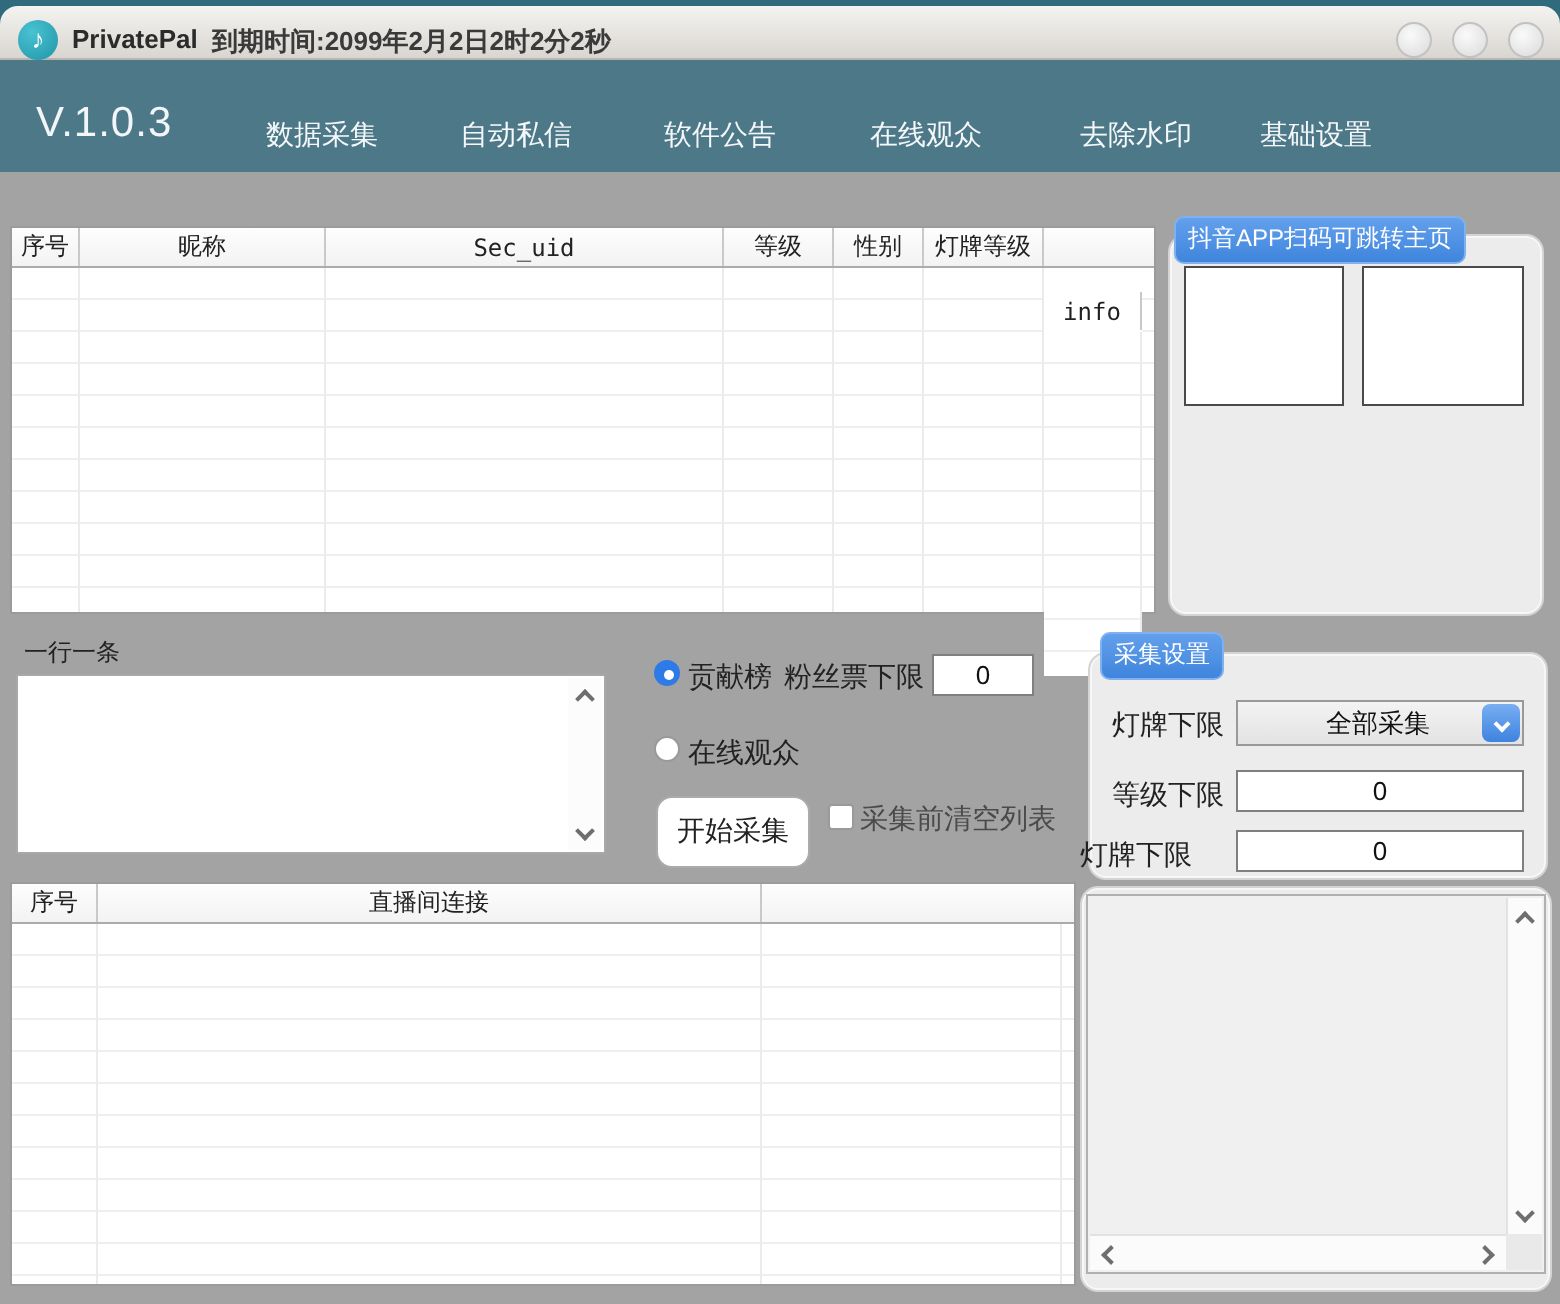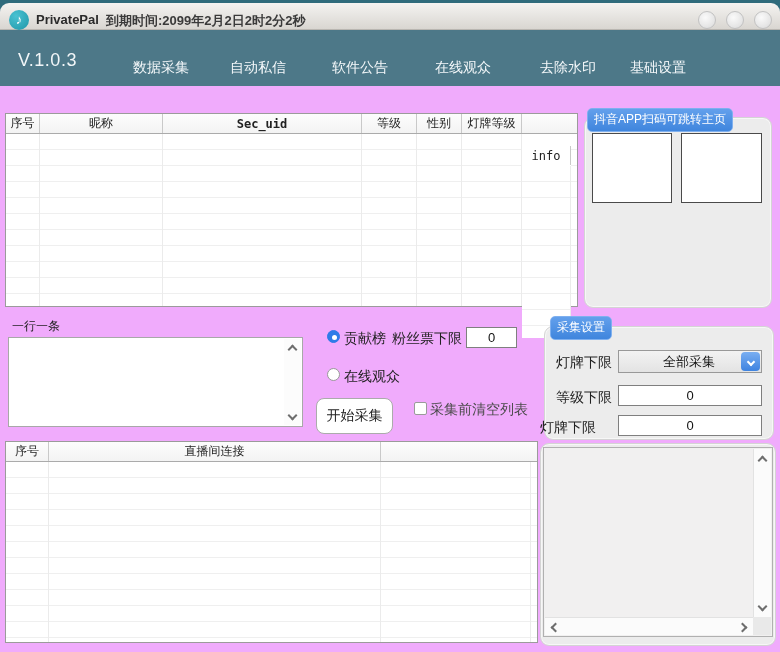--- a/index.html
+++ b/index.html
@@ -23,44 +23,44 @@
   .app-title { left:36px; top:9px; font-size:13px; font-weight:bold; color:#2b2b2b; }
   .expiry    { left:106px; top:9px; font-size:13px; font-weight:bold; color:#3a3a3a; }
   .winbtn {
     width:18px; height:18px; border-radius:50%;
     background:radial-gradient(circle at 40% 35%, #fafafa, #dadada);
     border:1px solid #c2c2c2; top:8px;
   }
 
   
   .navbar { left:0; top:30px; width:780px; height:56px; background:#4d7888; }
-  .nav-version { left:18px; top:50px; font-size:18px; color:#f2f6f8; letter-spacing:.5px; }
+  .nav-version { left:18px; top:50px; font-size:21px; color:#f2f6f8; letter-spacing:.5px; }
   .nav-item { top:59px; font-size:14px; color:#f4f8fa; cursor:default; white-space:nowrap; }
 
   
-  .main { left:0; top:86px; width:780px; height:566px; background:#f0abfc; }
+  .main { left:0; top:86px; width:780px; height:566px; background:#a3a3a3; }
 
   
   .dtable { background:#fff; border:1px solid #9b9b9b; display:flex; flex-direction:column; }
   .thead { display:flex; height:20px; background:linear-gradient(#fdfdfd,#f3f3f3); border-bottom:1px solid #ababab; flex:none; }
   .thead .cell {
     font-family:"DejaVu Sans Mono", monospace; font-size:12px; color:#222;
     display:flex; align-items:center; justify-content:center;
     border-right:1px solid #c9c9c9; height:100%;
   }
   .thead .cell.stub { border-right:none; }
   .tbody { display:flex; flex:1; }
   .tbody .cell {
     border-right:1px solid #ebebeb; height:100%;
     background:repeating-linear-gradient(to bottom, #ffffff 0px, #ffffff 15px, #efefef 15px, #efefef 16px);
   }
   .tbody .cell.stub { border-right:none; }
 
   
-  .ft-c0{width:34px;} .ft-c1{width:123px;} .ft-c2{width:199px;font-weight:bold;} .ft-c3{width:55px;}
+  .ft-c0{width:34px;} .ft-c1{width:123px;} .ft-c2{width:199px;} .ft-c3{width:55px;}
   .ft-c4{width:45px;} .ft-c5{width:60px;} .ft-c6{width:49px;margin-top:32px;} .ft-stub{flex:1;}
   
   .rt-c0{width:43px;} .rt-c1{width:332px;} .rt-c2{width:150px;} .rt-stub{flex:1;}
 
   
   .gpanel { border:1px solid #d4d4d4; border-radius:9px; background:#ececec; box-shadow:inset 0 0 0 1px #f7f7f7; }
   .blue-tag {
     background:linear-gradient(#63a0ec,#3f85dd); color:#fff; font-size:12px;
     padding:2px 6px 3px 6px; border-radius:5px; border:1px solid #7fb0ef; white-space:nowrap;
   }
@@ -176,21 +176,21 @@
   </div>
 
   <div class="abs radio sel" style="left:327px; top:244px;"></div>
   <div class="abs biglabel" style="left:344px; top:244px;">贡献榜</div>
   <div class="abs biglabel" style="left:392px; top:244px;">粉丝票下限</div>
   <input class="abs num-input" style="left: 466px; top: 241px; width: 51px; height: 21px;" value="0">
 
   <div class="abs radio" style="left:327px; top:282px;"></div>
   <div class="abs biglabel" style="left:344px; top:282px;">在线观众</div>
 
-  <button class="abs btn-start" style="left:316px; top:312px; width:77px; height:36px;">开始采集</button>
+  <button class="abs btn-start" style="left:328px; top:312px; width:77px; height:36px;">开始采集</button>
   <div class="abs checkbox" style="left:414px; top:316px;"></div>
   <div class="abs checkbox-label" style="left:430px; top:315px;">采集前清空列表</div>
 
   <div class="abs gpanel" style="left:544px; top:240px; width:230px; height:114px;"></div>
   <div class="abs blue-tag" style="left:550px; top:230px;">采集设置</div>
 
   <div class="abs biglabel" style="left:556px; top:268px;">灯牌下限</div>
   <div class="abs select-box" style="left:618px; top:264px; width:144px; height:23px;padding-left:12px;">
     <span style="margin-right:14px;">全部采集</span>
     <span class="select-arrow">

